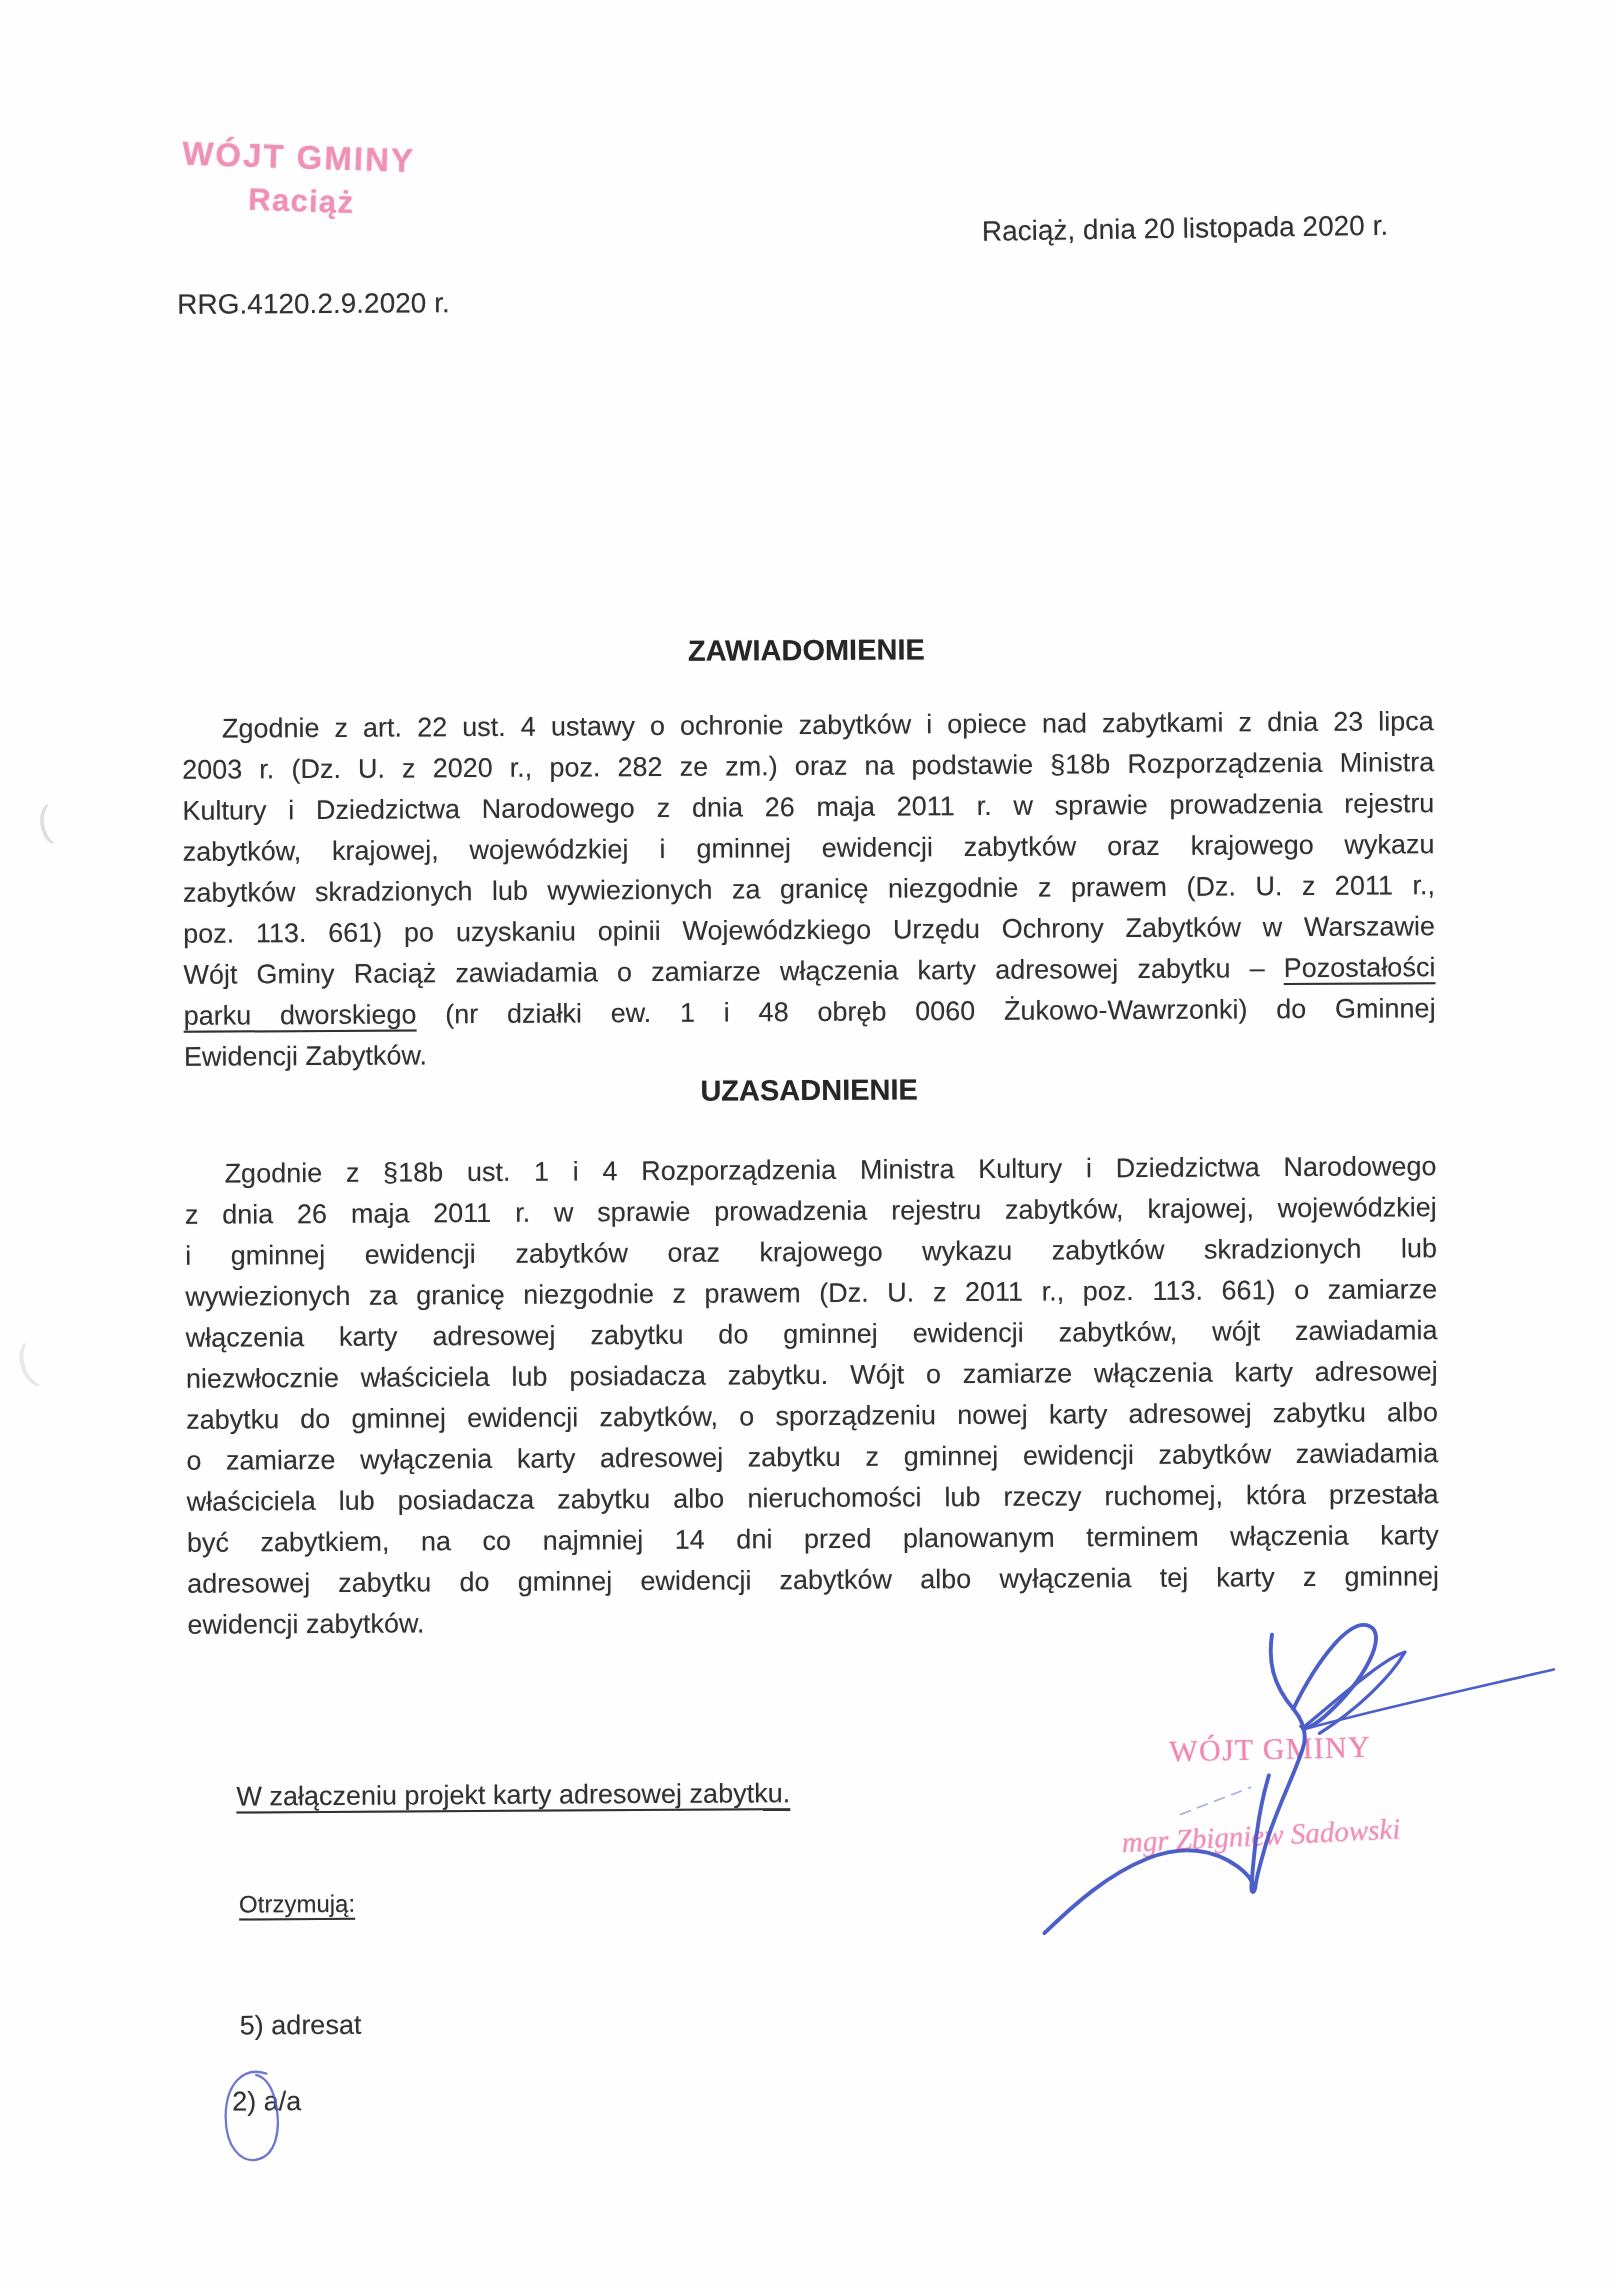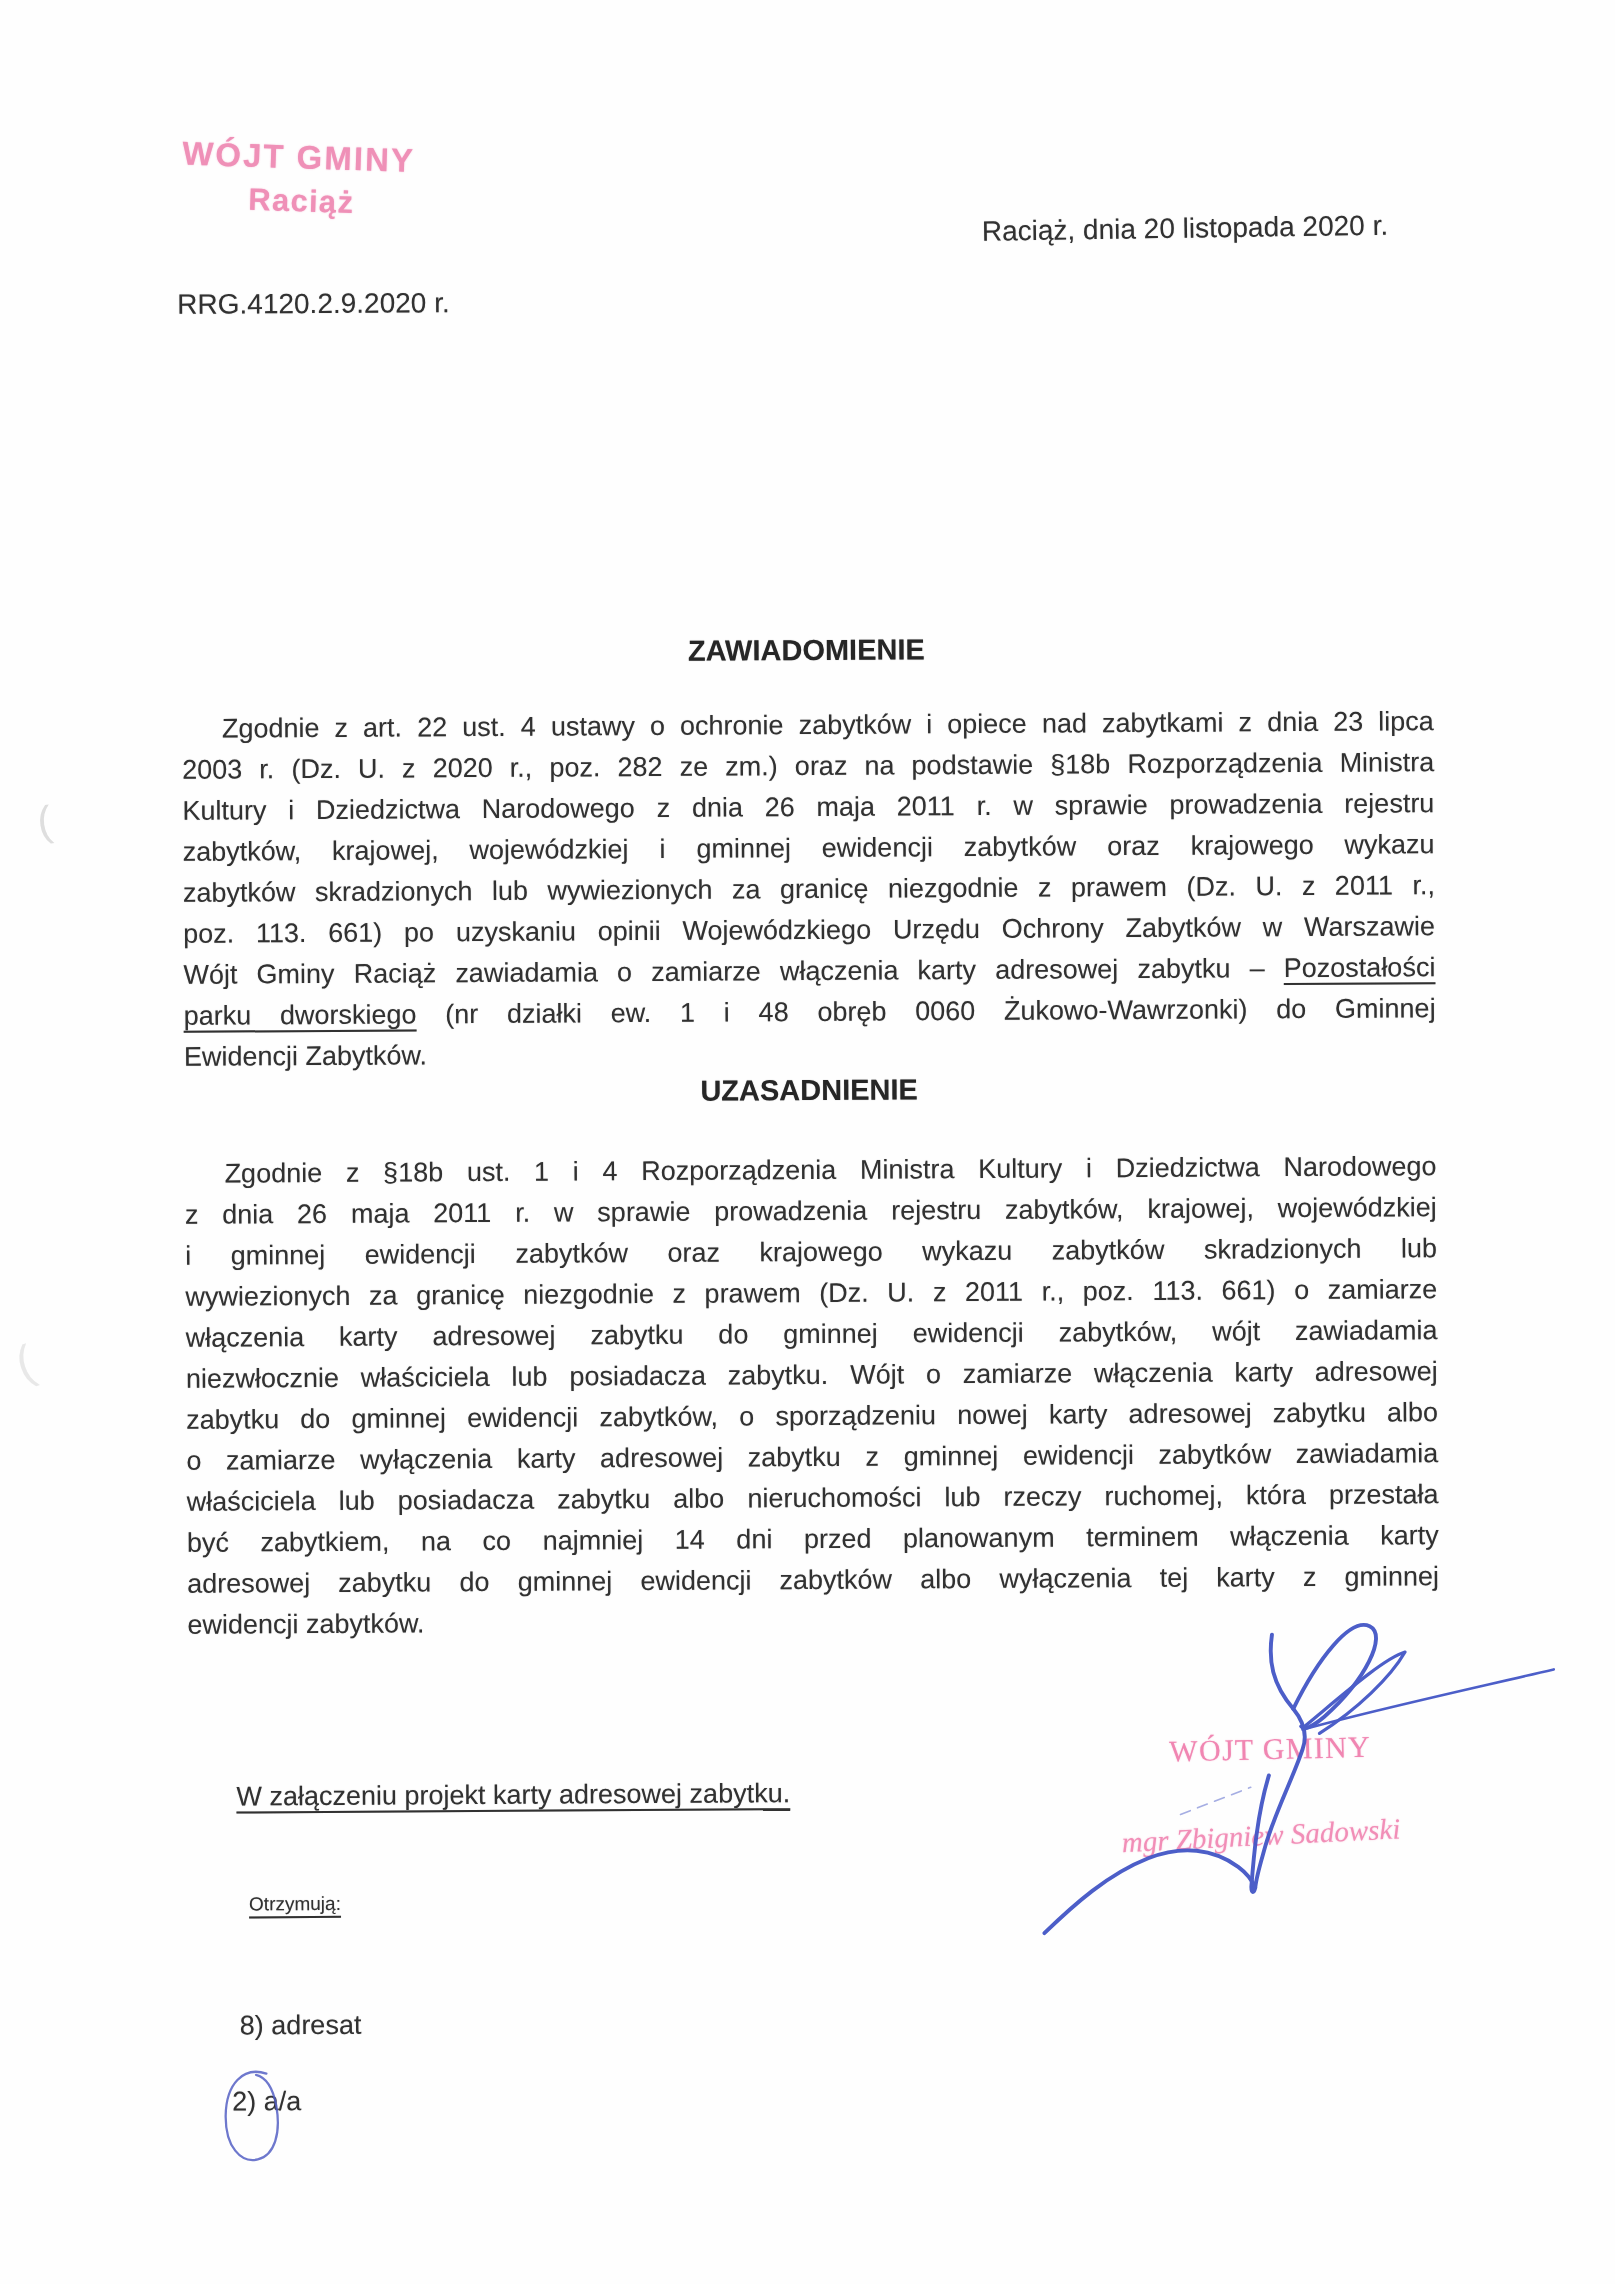--- a/index.html
+++ b/index.html
@@ -43,21 +43,21 @@
   .para{left:183px;width:1252px;}
   .p1{top:705px;}
   .p2{top:1150px;}
   .jline{text-align:justify;text-align-last:justify;height:41px;}
   .jline.last{text-align-last:left;}
   .jline.indent{text-indent:40px;}
   .u{text-decoration:underline;text-decoration-thickness:2px;text-underline-offset:5.9px;}
   .underlined{text-decoration:underline;text-decoration-thickness:2px;text-underline-offset:5.9px;}
   
   .attach-note{left:231px;top:1773px;font-size:27px;}
-  .dist-label{left:243px;top:1880px;font-size:19px;}
+  .dist-label{left:233px;top:1880px;font-size:24px;}
   .dist-item-1{left:233px;top:2002px;font-size:27px;}
   .dist-item-2{left:225px;top:2078px;font-size:27px;}
   
   .sig-stamp-title{
     left:1154px;top:1735px;width:222px;text-align:center;
     font-family:"Liberation Serif", serif;
     font-size:30px;letter-spacing:1.3px;
     color:#ef76a8;opacity:.88;transform:rotate(-1deg);
     text-shadow:0 0 1.3px rgba(239,118,168,.6);
     white-space:nowrap;
@@ -138,21 +138,21 @@
 
         <path stroke-width="4" d="M 450,228 C 562,198 704,168 836,138"></path>
 
         <path stroke-width="6" d="M 52,538 C 98,494 150,448 212,424 C 264,404 312,410 350,438 C 362,447 371,458 376,470"></path>
 
         <path stroke-width="2.5" opacity="0.5" stroke-dasharray="16 12" d="M 262,357 L 370,316"></path>
       </g>
     </svg>
 
     <div class="abs body-text dist-label underlined">Otrzymują:</div>
-    <div class="abs body-text dist-item-1">8) adresat</div>
+    <div class="abs body-text dist-item-1">5) adresat</div>
     <div class="abs body-text dist-item-2">2) a/a</div>
 
     <svg class="abs pen-circle" width="78" height="111" viewBox="0 0 120 170" fill="none">
       <path d="M 82,20 C 46,8 20,36 19,84 C 18,132 42,158 68,152 C 94,146 104,112 97,70 C 92,42 82,26 66,22" stroke="#5560c4" stroke-width="3.5" stroke-linecap="round" fill="none" opacity="0.85"></path>
     </svg>
 
     <div class="abs artifact af1">(</div>
     <div class="abs artifact af2">(</div>
 
   </div>

